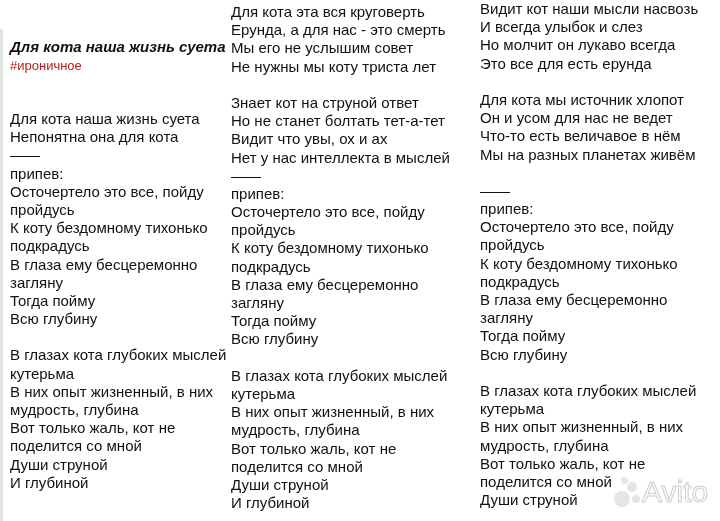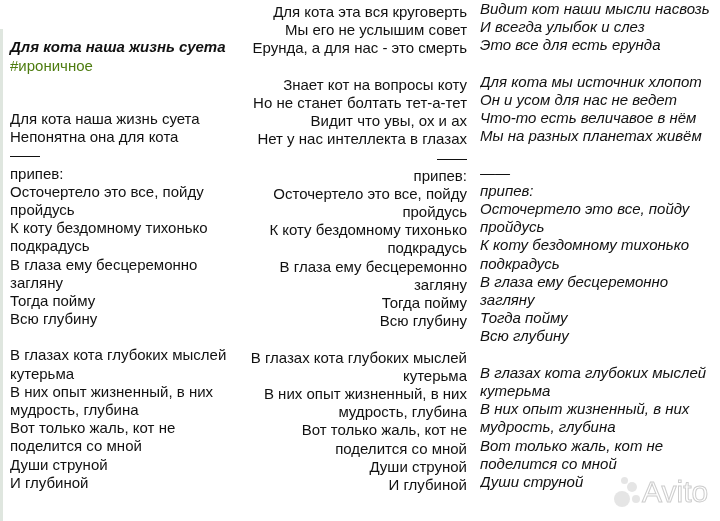--- a/index.html
+++ b/index.html
@@ -45,43 +45,41 @@
     #col1 .title {
       display: block;
       font-weight: bold;
       font-style: italic;
       font-size: 15px;
       line-height: 18.5px;
       color: #111;
     }
     #col1 .hashtag {
       display: block;
-      color: #4d7c0f;
-      font-size: 15px;
+      color: #b91c1c;
+      font-size: 13px;
       line-height: 18.5px;
     }
     #col1 .gap {
       display: block;
       height: 35px;
     }
     #col2 {
       left: 231px;
       top: 3px;
       width: 236px;
       overflow: hidden;
       height: 518px;
-      text-align: right;
     }
     #col3 {
       left: 480px;
       top: 0px;
       width: 240px;
       overflow: hidden;
       height: 516px;
-      font-style: italic;
     }
     .watermark {
       position: absolute;
       left: 612px;
       top: 473px;
       width: 105px;
       height: 40px;
       pointer-events: none;
     }
     .watermark .dots span {
@@ -129,27 +127,28 @@
       <span class="line">Вот только жаль, кот не</span>
       <span class="line">поделится со мной</span>
       <span class="line">Души струной</span>
       <span class="line">И глубиной</span>
     </div>
 </div>
 
 <div id="col2" class="col">
   <div class="lines">
       <span class="line">Для кота эта вся круговерть</span>
+      <span class="line">Ерунда, а для нас - это смерть</span>
       <span class="line">Мы его не услышим совет</span>
-      <span class="line">Ерунда, а для нас - это смерть</span>
-      <span class="blank"></span>
-      <span class="line">Знает кот на вопросы коту</span>
+      <span class="line">Не нужны мы коту триста лет</span>
+      <span class="blank"></span>
+      <span class="line">Знает кот на струной ответ</span>
       <span class="line">Но не станет болтать тет-а-тет</span>
       <span class="line">Видит что увы, ох и ах</span>
-      <span class="line">Нет у нас интеллекта в глазах</span>
+      <span class="line">Нет у нас интеллекта в мыслей</span>
       <span class="line">——</span>
       <span class="line">припев:</span>
       <span class="line">Осточертело это все, пойду</span>
       <span class="line">пройдусь</span>
       <span class="line">К коту бездомному тихонько</span>
       <span class="line">подкрадусь</span>
       <span class="line">В глаза ему бесцеремонно</span>
       <span class="line">загляну</span>
       <span class="line">Тогда пойму</span>
       <span class="line">Всю глубину</span>
@@ -162,20 +161,21 @@
       <span class="line">поделится со мной</span>
       <span class="line">Души струной</span>
       <span class="line">И глубиной</span>
     </div>
 </div>
 
 <div id="col3" class="col">
   <div class="lines">
       <span class="line">Видит кот наши мысли насвозь</span>
       <span class="line">И всегда улыбок и слез</span>
+      <span class="line">Но молчит он лукаво всегда</span>
       <span class="line">Это все для есть ерунда</span>
       <span class="blank"></span>
       <span class="line">Для кота мы источник хлопот</span>
       <span class="line">Он и усом для нас не ведет</span>
       <span class="line">Что-то есть величавое в нём</span>
       <span class="line">Мы на разных планетах живём</span>
       <span class="blank"></span>
       <span class="line">——</span>
       <span class="line">припев:</span>
       <span class="line">Осточертело это все, пойду</span>

